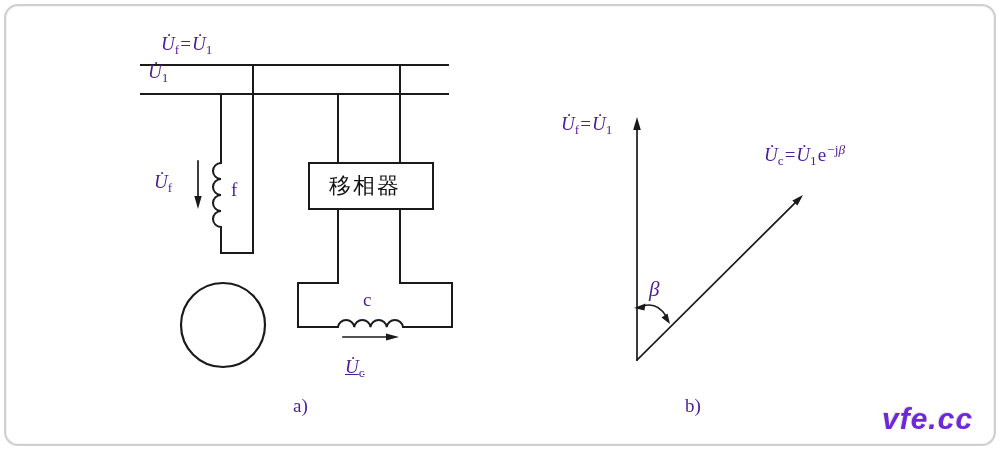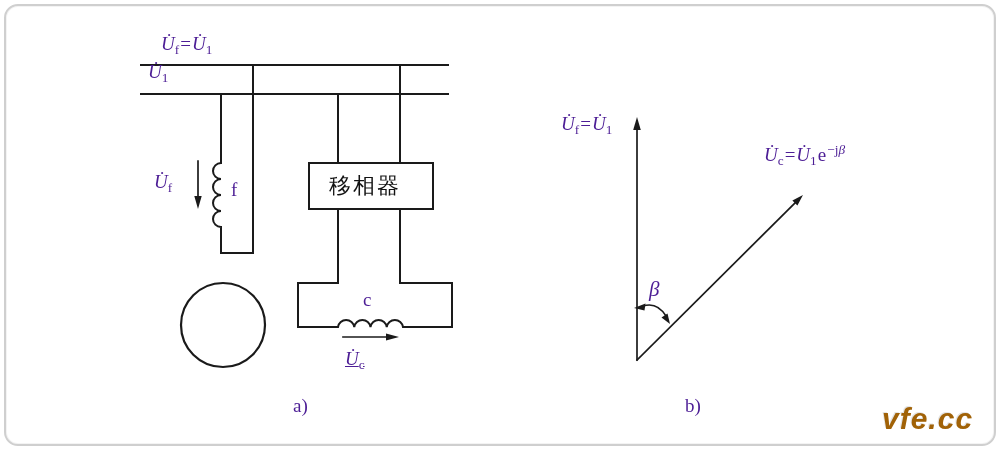--- a/index.html
+++ b/index.html
@@ -29,21 +29,21 @@
     position:absolute;left:309px;top:163px;width:112px;height:46px;
     display:flex;align-items:center;justify-content:center;
     font-size:22px;letter-spacing:2px;
   }
   .beta{font-style:italic;font-size:21px;}
   .caption{font-size:19px;}
   .watermark{
     position:absolute;left:882px;top:402px;
     font-family:"Liberation Sans","DejaVu Sans",sans-serif;
     font-weight:bold;font-style:italic;font-size:30px;
-    color:#a16207;text-shadow:1px 1px 0 #ffffff, -1px -1px 0 #e4e4e4;
+    color:#6d28d9;text-shadow:1px 1px 0 #ffffff, -1px -1px 0 #e4e4e4;
     letter-spacing:1px;
   }
 </style>
 </head>
 <body>
 
 <svg class="diagram" width="1000" height="450" viewBox="0 0 1000 450">
   <g stroke="#1a1a1a" stroke-width="2" fill="none" stroke-linecap="square">
 
     <path d="M141,65 H448 M141,94 H448"></path>
@@ -77,21 +77,21 @@
     <polygon points="670,324 667.5,313.5 661.5,317.5"></polygon>
   </g>
 </svg>
 
 <div class="lbl" style="left:161px;top:33px;"><span class="seg seg-i">U̇</span><span class="seg seg-s">f</span><span class="seg seg-n">=</span><span class="seg seg-i">U̇</span><span class="seg seg-s">1</span></div>
 <div class="lbl" style="left:108px;top:61px;margin-left:40px;"><span class="seg seg-i">U̇</span><span class="seg seg-s">1</span></div>
 <div class="lbl" style="left:154px;top:171px;"><span class="seg seg-i">U̇</span><span class="seg seg-s">f</span></div>
 <div class="lbl" style="left:231px;top:179px;">f</div>
 <div class="box-text">移相器</div>
 <div class="lbl" style="left:363px;top:289px;">c</div>
-<div class="lbl" style="left:345px;top:348px;text-decoration:underline;"><span class="seg seg-i">U̇</span><span class="seg seg-s">c</span></div>
+<div class="lbl" style="left:345px;top:356px;text-decoration:underline;"><span class="seg seg-i">U̇</span><span class="seg seg-s">c</span></div>
 
 <div class="lbl" style="left:561px;top:113px;"><span class="seg seg-i">U̇</span><span class="seg seg-s">f</span><span class="seg seg-n">=</span><span class="seg seg-i">U̇</span><span class="seg seg-s">1</span></div>
 <div class="lbl" style="left:764px;top:142px;"><span class="seg seg-i">U̇</span><span class="seg seg-s">c</span><span class="seg seg-n">=</span><span class="seg seg-i">U̇</span><span class="seg seg-s">1</span><span class="seg seg-n">e</span><span class="seg seg-p">−j</span><span class="seg seg-pi">β</span></div>
 <div class="lbl beta" style="left:649px;top:277px;">β</div>
 
 <div class="lbl caption" style="left:293px;top:395px;">a)</div>
 <div class="lbl caption" style="left:685px;top:395px;">b)</div>
 
 <div class="watermark">vfe.cc</div>
 

